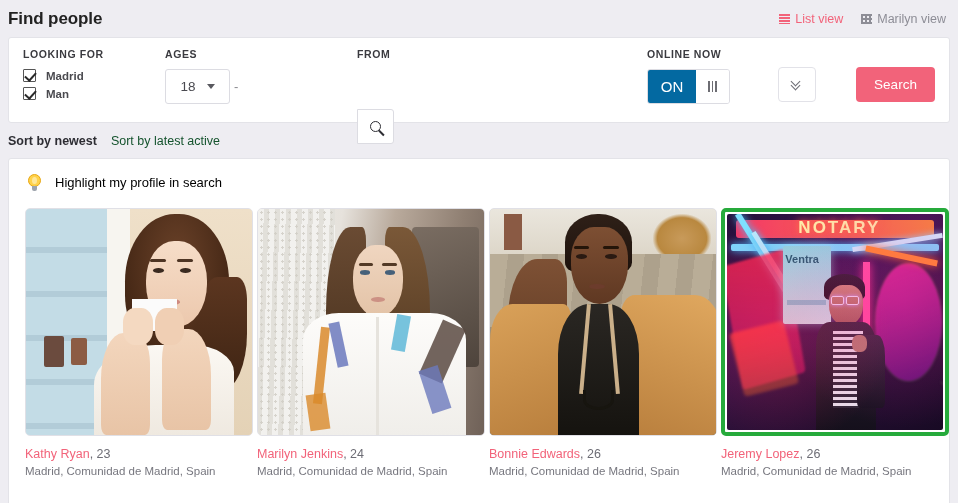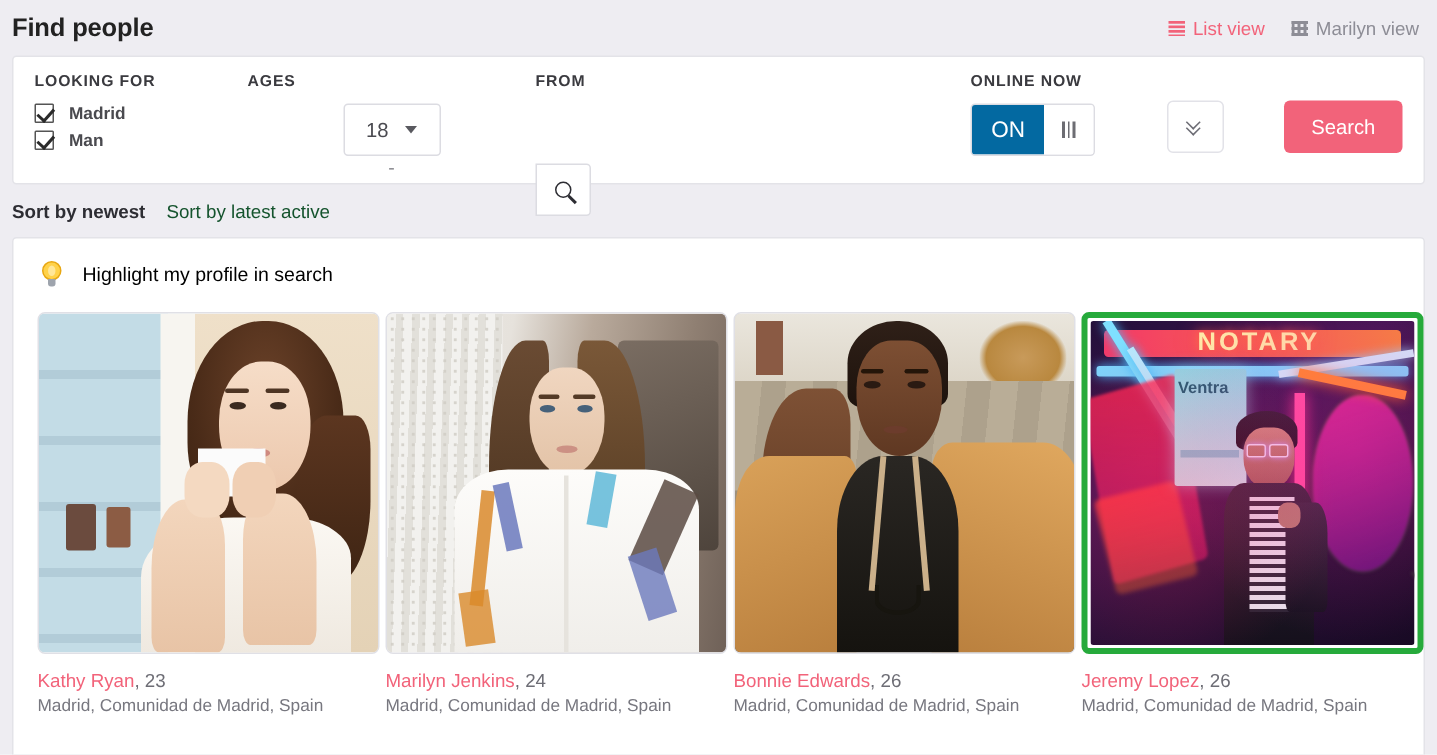--- a/index.html
+++ b/index.html
@@ -109,21 +109,21 @@
     border-width: 0 2px 2px 0;
     transform: rotate(42deg);
   }
   .cb-label {
     font-size: 11.5px;
     font-weight: bold;
     color: #4a4a4f;
   }
 
   .g-ages { width: 192px; }
-  .age-row { display: flex; align-items: center; flex-direction: column; }
+  .age-row { display: flex; align-items: center; }
   .age-sel {
     width: 65px; height: 35px;
     border: 1px solid #dcdce2;
     border-radius: 3px;
     background: #fff;
     display: flex;
     align-items: center;
     justify-content: center;
     gap: 11px;
     font-size: 13.5px;

